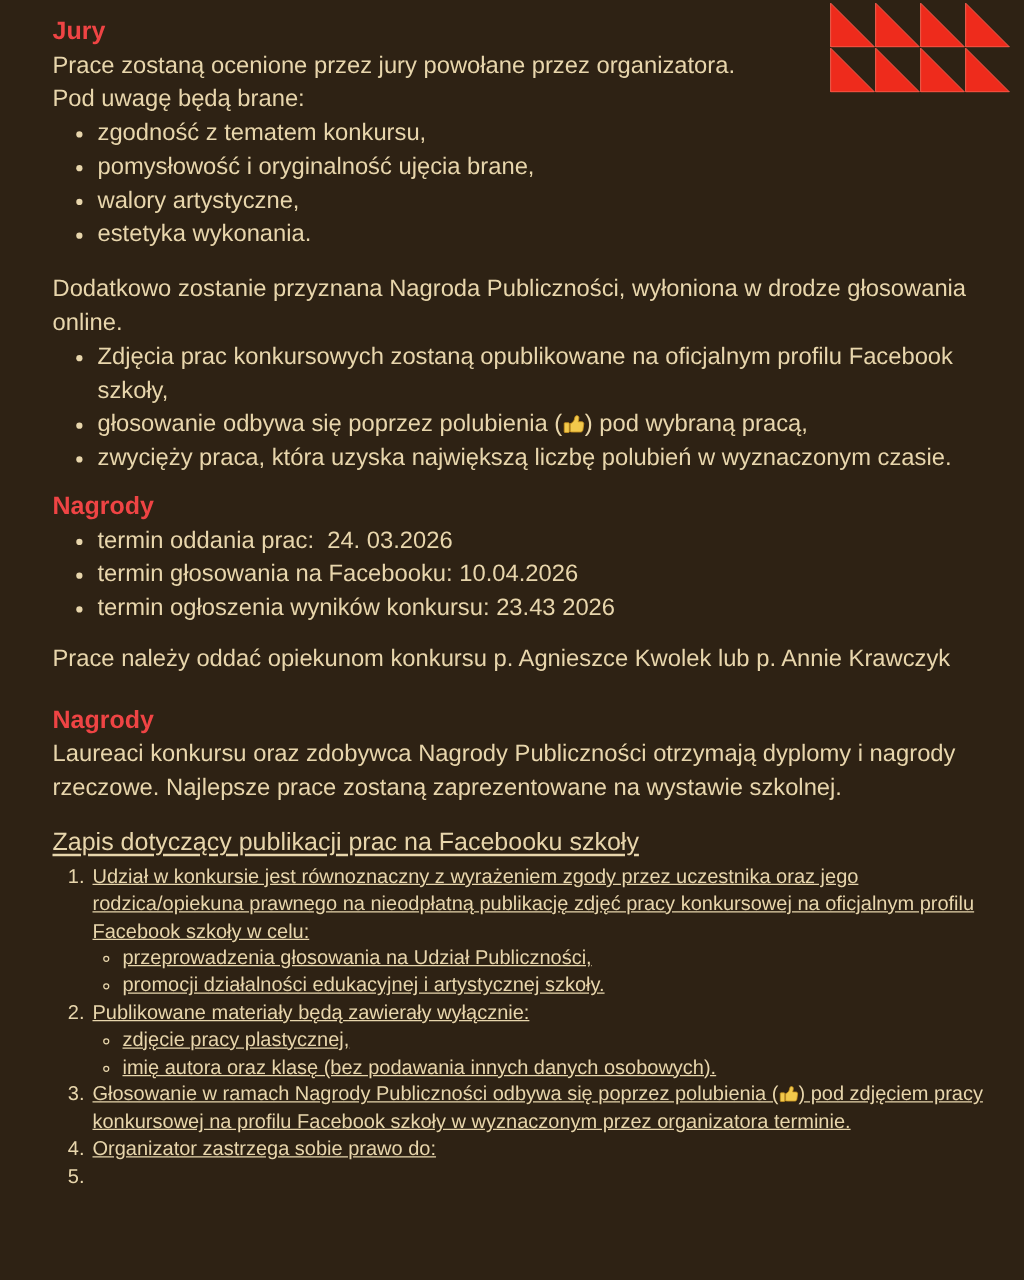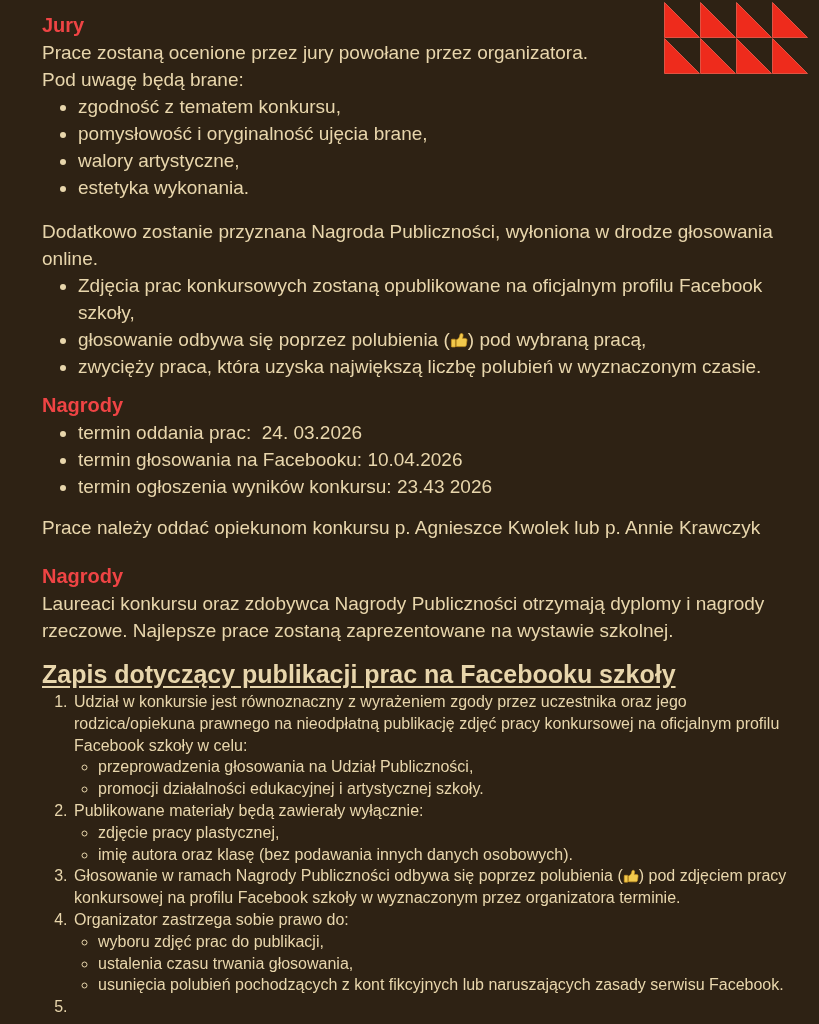--- a/index.html
+++ b/index.html
@@ -36,34 +36,34 @@
   #sec-deadlines{margin-bottom:14px;}
   #sec-deadlines li{font-weight:400;white-space:pre-wrap;}
   #sec-deadlines h2{margin-bottom:0;}
   .submission-note{
     font-weight:400;
     margin:0 0 22px 0;
     white-space:nowrap;
   }
   #sec-prizes{margin-bottom:17px;}
   .policy-title{
-    font-weight:700;
-    font-size:25px;
+    font-weight:400;
+    font-size:20px;
     text-decoration:underline;
     text-underline-offset:3px;
     margin:0 0 3px 0;
   }
   ol.policy-list{
     margin:0;
     padding-left:30px;
     font-size:16px;
     line-height:21.8px;
     list-style:decimal;
   }
-  ol.policy-list>li{padding-left:2px;}
+  ol.policy-list>li{padding-left:2px;text-decoration:underline;}
   ul.sub-bullets{
     list-style:circle;
     margin:0;
     padding-left:24px;
   }
   .thumb{
     display:inline-block;
     vertical-align:-3px;
     line-height:0;
   }
@@ -170,25 +170,20 @@
           <li>zdjęcie pracy plastycznej,</li>
           <li>imię autora oraz klasę (bez podawania innych danych osobowych).</li>
         </ul>
       </li>
       <li><span>Głosowanie w ramach Nagrody Publiczności odbywa się poprzez polubienia (</span><span class="thumb thumb-sm"><svg viewBox="0 0 18 18">
               <path fill="#f2c94c" stroke="#c9931f" stroke-width="0.7" d="M2 8.2h2.8a.6.6 0 0 1 .6.6v6.6a.6.6 0 0 1-.6.6H2a.6.6 0 0 1-.6-.6V8.8a.6.6 0 0 1 .6-.6z"></path>
               <path fill="#f2c94c" stroke="#c9931f" stroke-width="0.7" d="M6.2 15.6V8.9c1.7-.5 2.9-1.8 3.3-3.3l.5-2c.2-.7.8-1.1 1.5-1.1.9 0 1.6.7 1.6 1.6 0 .9-.3 2.3-.6 3.3h3c.9 0 1.6.8 1.5 1.7l-.7 4.9c-.1.9-.9 1.6-1.8 1.6H7.7c-.5 0-1-.1-1.5-.3z"></path>
             </svg></span><span>) pod zdjęciem pracy konkursowej na profilu Facebook szkoły w wyznaczonym przez organizatora terminie.</span></li>
       <li>
         <span>Organizator zastrzega sobie prawo do:</span>
-        <ul class="sub-bullets">
-          <li>wyboru zdjęć prac do publikacji,</li>
-          <li>ustalenia czasu trwania głosowania,</li>
-          <li>usunięcia polubień pochodzących z kont fikcyjnych lub naruszających zasady serwisu Facebook.</li>
-        </ul>
       </li>
       <li>
         
       </li>
     </ol>
   </section>
 
 </div>
 
 </body></html>

